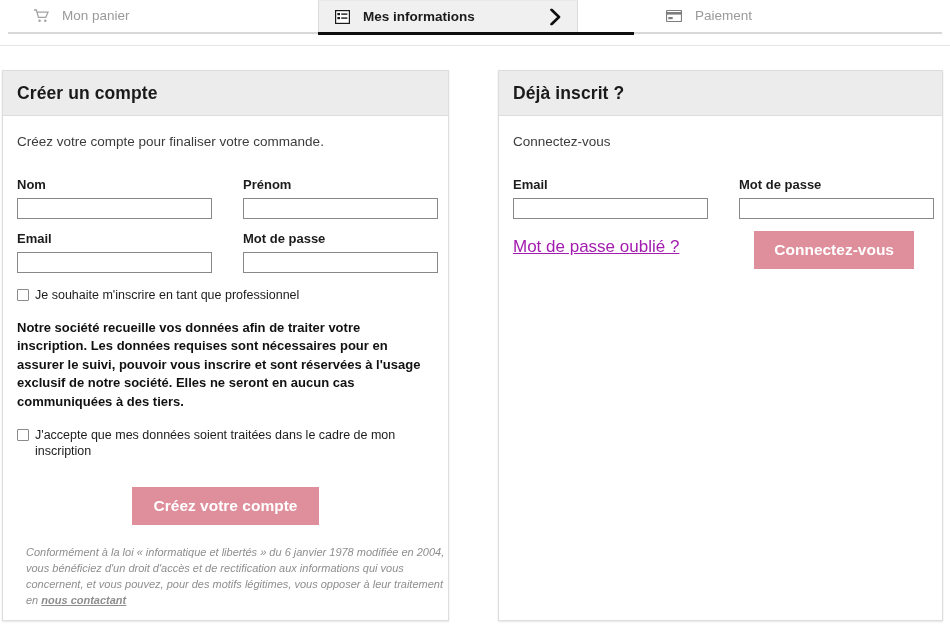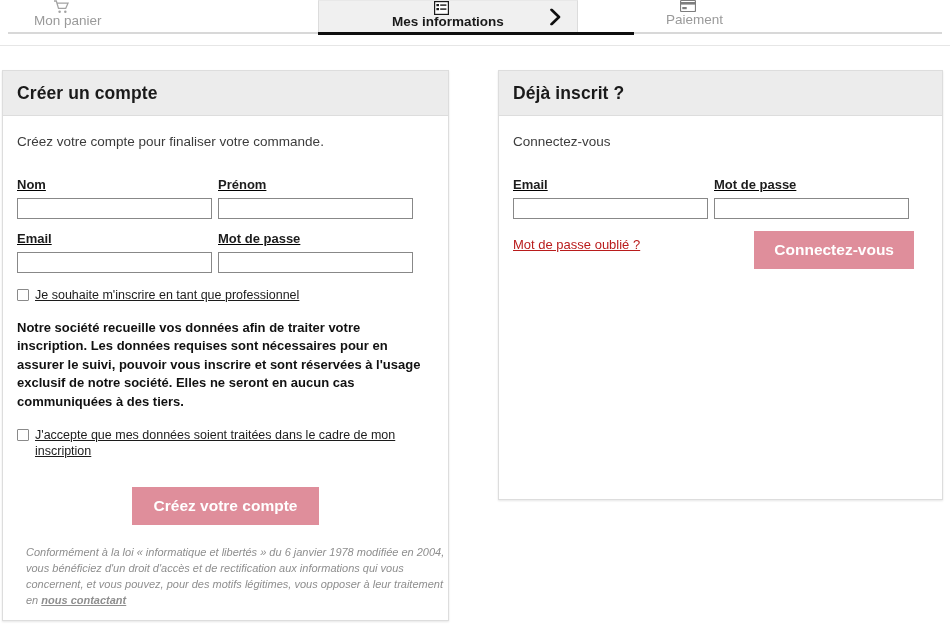--- a/index.html
+++ b/index.html
@@ -20,21 +20,20 @@
   }
   .tab {
     position: absolute;
     top: 0;
     height: 32px;
     display: flex;
     align-items: center;
     padding: 0 16px;
     font-size: 13.5px;
     white-space: nowrap;
-    flex-direction: column;
   }
   .tab-inactive { color: #9a9a9a; font-weight: normal; }
   .tab-active {
     background: #f0f0f0;
     color: #1a1a1a;
     font-weight: bold;
     border-left: 1px solid #dcdcdc;
     border-right: 1px solid #dcdcdc;
     border-top: 1px solid #e8e8e8;
   }
@@ -85,21 +84,21 @@
   }
 
   
   .panel {
     position: absolute;
     background: #ffffff;
     border: 1px solid #dddddd;
     box-shadow: 0 1px 2px rgba(0,0,0,0.10);
   }
   .panel-left  { left: 2px;  top: 70px; width: 447px; height: 551px; }
-  .panel-right { left: 498px; top: 70px; width: 445px; height: 430px; }
+  .panel-right { left: 498px; top: 70px; width: 445px; height: 551px; }
 
   .panel-head {
     height: 45px;
     background: #ececec;
     border-bottom: 1px solid #dddddd;
     display: flex;
     align-items: center;
     padding: 0 14px;
   }
   .panel-title {
@@ -112,23 +111,22 @@
 
   .intro {
     font-size: 13.5px;
     color: #3c3c3c;
     margin: 0 0 28px 0;
   }
 
   
   .row {
     display: flex;
-    gap: 6px;
+    gap: 31px;
     margin-bottom: 12px;
-    text-decoration: underline;
   }
   .field { width: 195px; }
   .field-label {
     display: block;
     font-size: 13px;
     font-weight: bold;
     color: #1c1c1c;
     margin-bottom: 6px;
   }
   .field-input {
@@ -156,21 +154,20 @@
     border: 1px solid #8a8a8a;
     background: #fff;
     margin: 2px 6px 0 0;
     flex: 0 0 auto;
     border-radius: 1px;
   }
   .cbx-label {
     font-size: 12.5px;
     color: #1c1c1c;
     line-height: 1.28;
-    text-decoration: underline;
   }
 
   .notice {
     font-size: 13px;
     font-weight: bold;
     color: #111111;
     line-height: 1.42;
     margin: 16px 0 0 0;
     width: 416px;
   }
@@ -213,22 +210,22 @@
 
   
   .login-actions {
     position: relative;
     height: 42px;
     margin-top: 12px;
   }
   .forgot {
     position: absolute;
     left: 0; top: 6px;
-    font-size: 13px;
-    color: #b91c1c;
+    font-size: 17px;
+    color: #a21caf;
     text-decoration: underline;
   }
 </style>
 </head>
 <body>
 
 <div class="tabbar">
 
   <div class="tab tab-inactive tab-cart">
     <span class="tab-icon">

